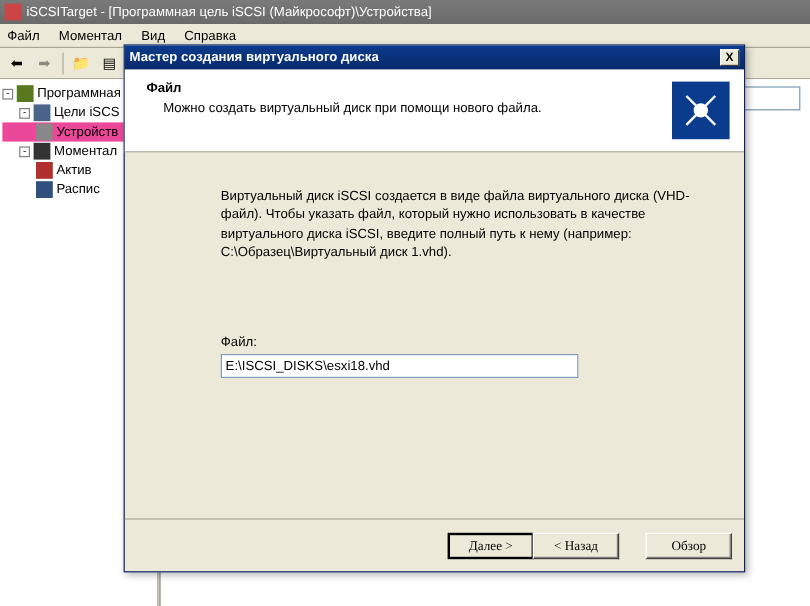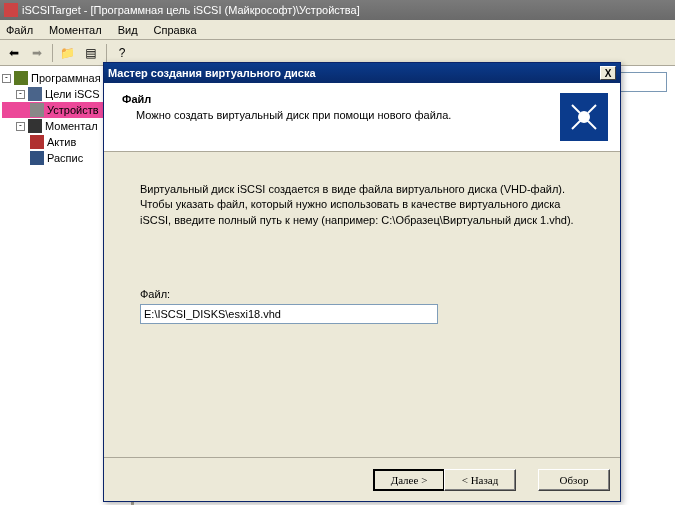--- a/index.html
+++ b/index.html
@@ -77,21 +77,21 @@
   position:absolute;
   top:6px; left:8px; right:8px; height:18px;
   border:1px solid #7a98b5;
   background:#fff;
 }
 
 
 .wizard {
   position: absolute;
   left: 103px;
-  top: 62px;
+  top: 37px;
   width: 518px;
   height: 440px;
   background: #ece9d8;
   border: 1px solid #0a246a;
   box-shadow: 2px 2px 6px rgba(0,0,0,0.3);
   display: flex;
   flex-direction: column;
 }
 .wizard-titlebar {
   background: #0a246a;
@@ -125,20 +125,21 @@
 .wizard-header-text { flex:1; }
 .wizard-header-text .h-title { font-weight:bold; font-size:11px; margin-bottom:4px; padding-left:6px; }
 .wizard-header-text .h-sub { font-size:11px; padding-left:20px; }
 .wizard-header-icon { width:48px; height:48px; background:#0b3b8c; display:flex; align-items:center; justify-content:center; }
 .wizard-header-icon svg { width:36px; height:36px; }
 .wizard-body {
   flex:1;
   padding: 30px 36px 10px 36px;
   font-size:11px;
   color:#000;
+  margin-left:44px;
 }
 .wizard-body .desc { line-height:1.4; margin-bottom: 60px; }
 .wizard-body .field-label { margin-bottom:4px; }
 .wizard-body .field-row { display:flex; gap:26px; align-items:flex-end; }
 .wizard-body input[type=text] {
   flex:0 0 298px;
   height:20px;
   border:1px solid #7f9db9;
   padding:0 3px;
   font-family:Tahoma, Arial;

